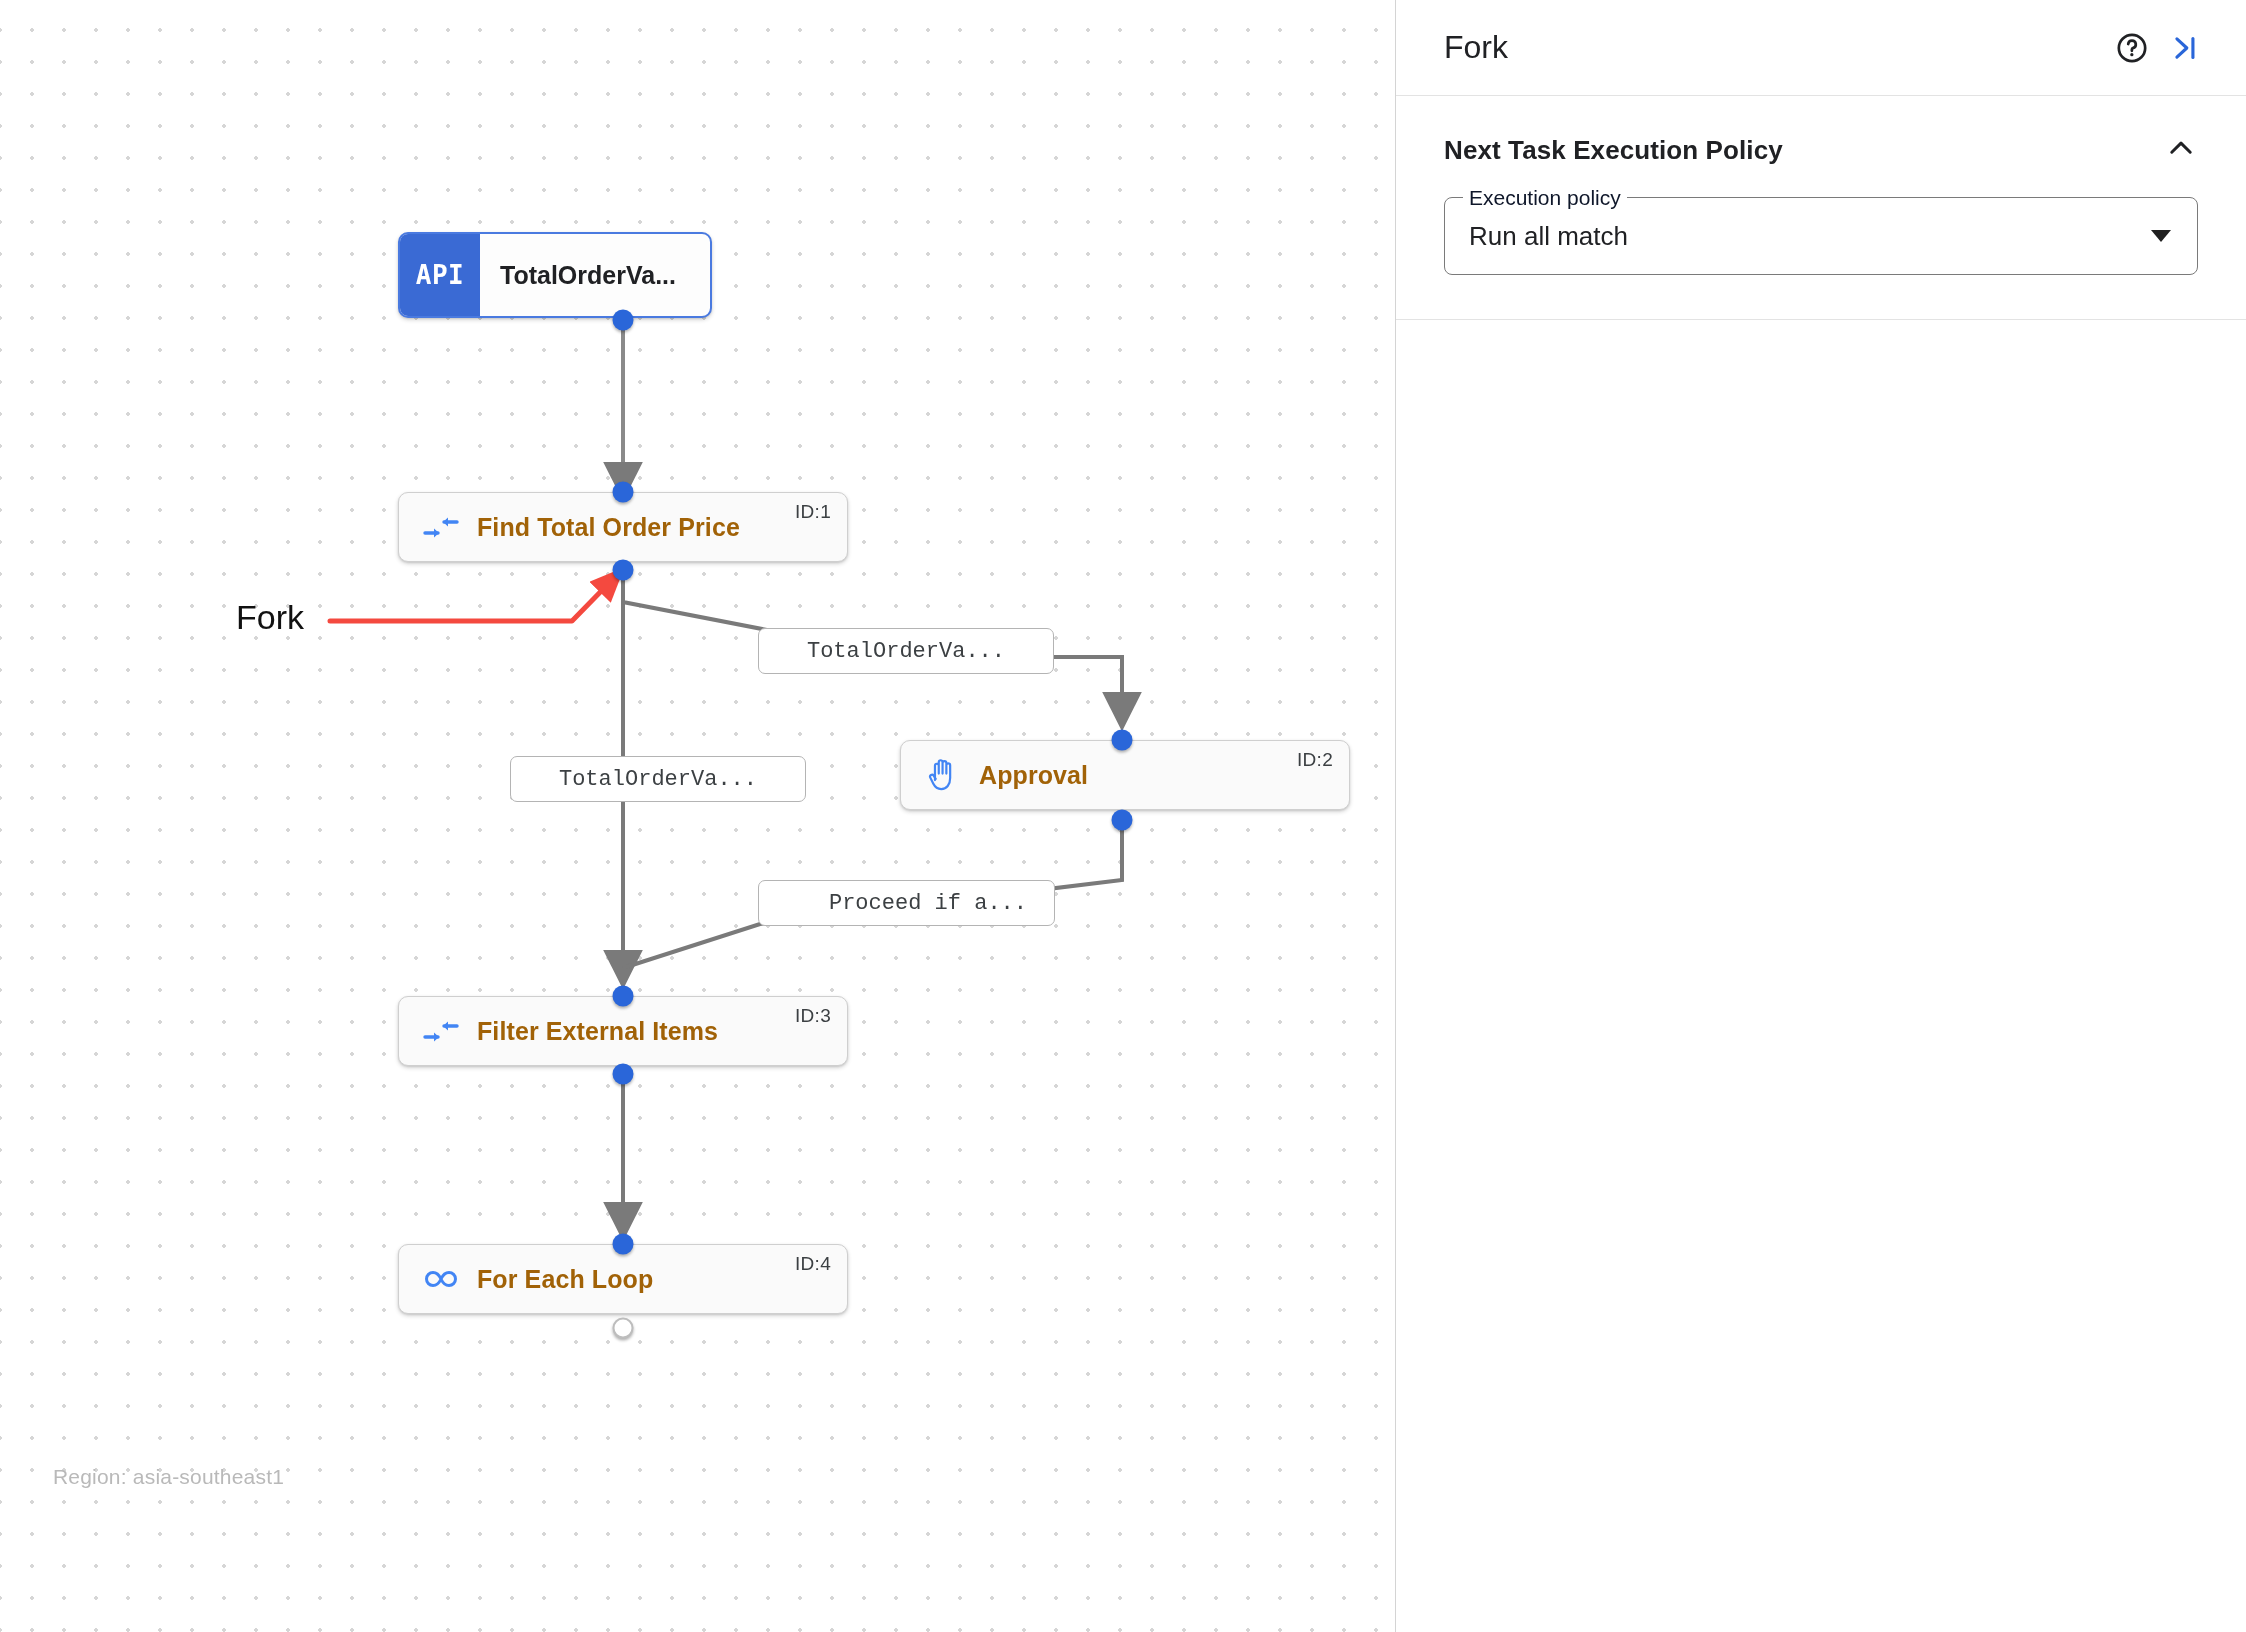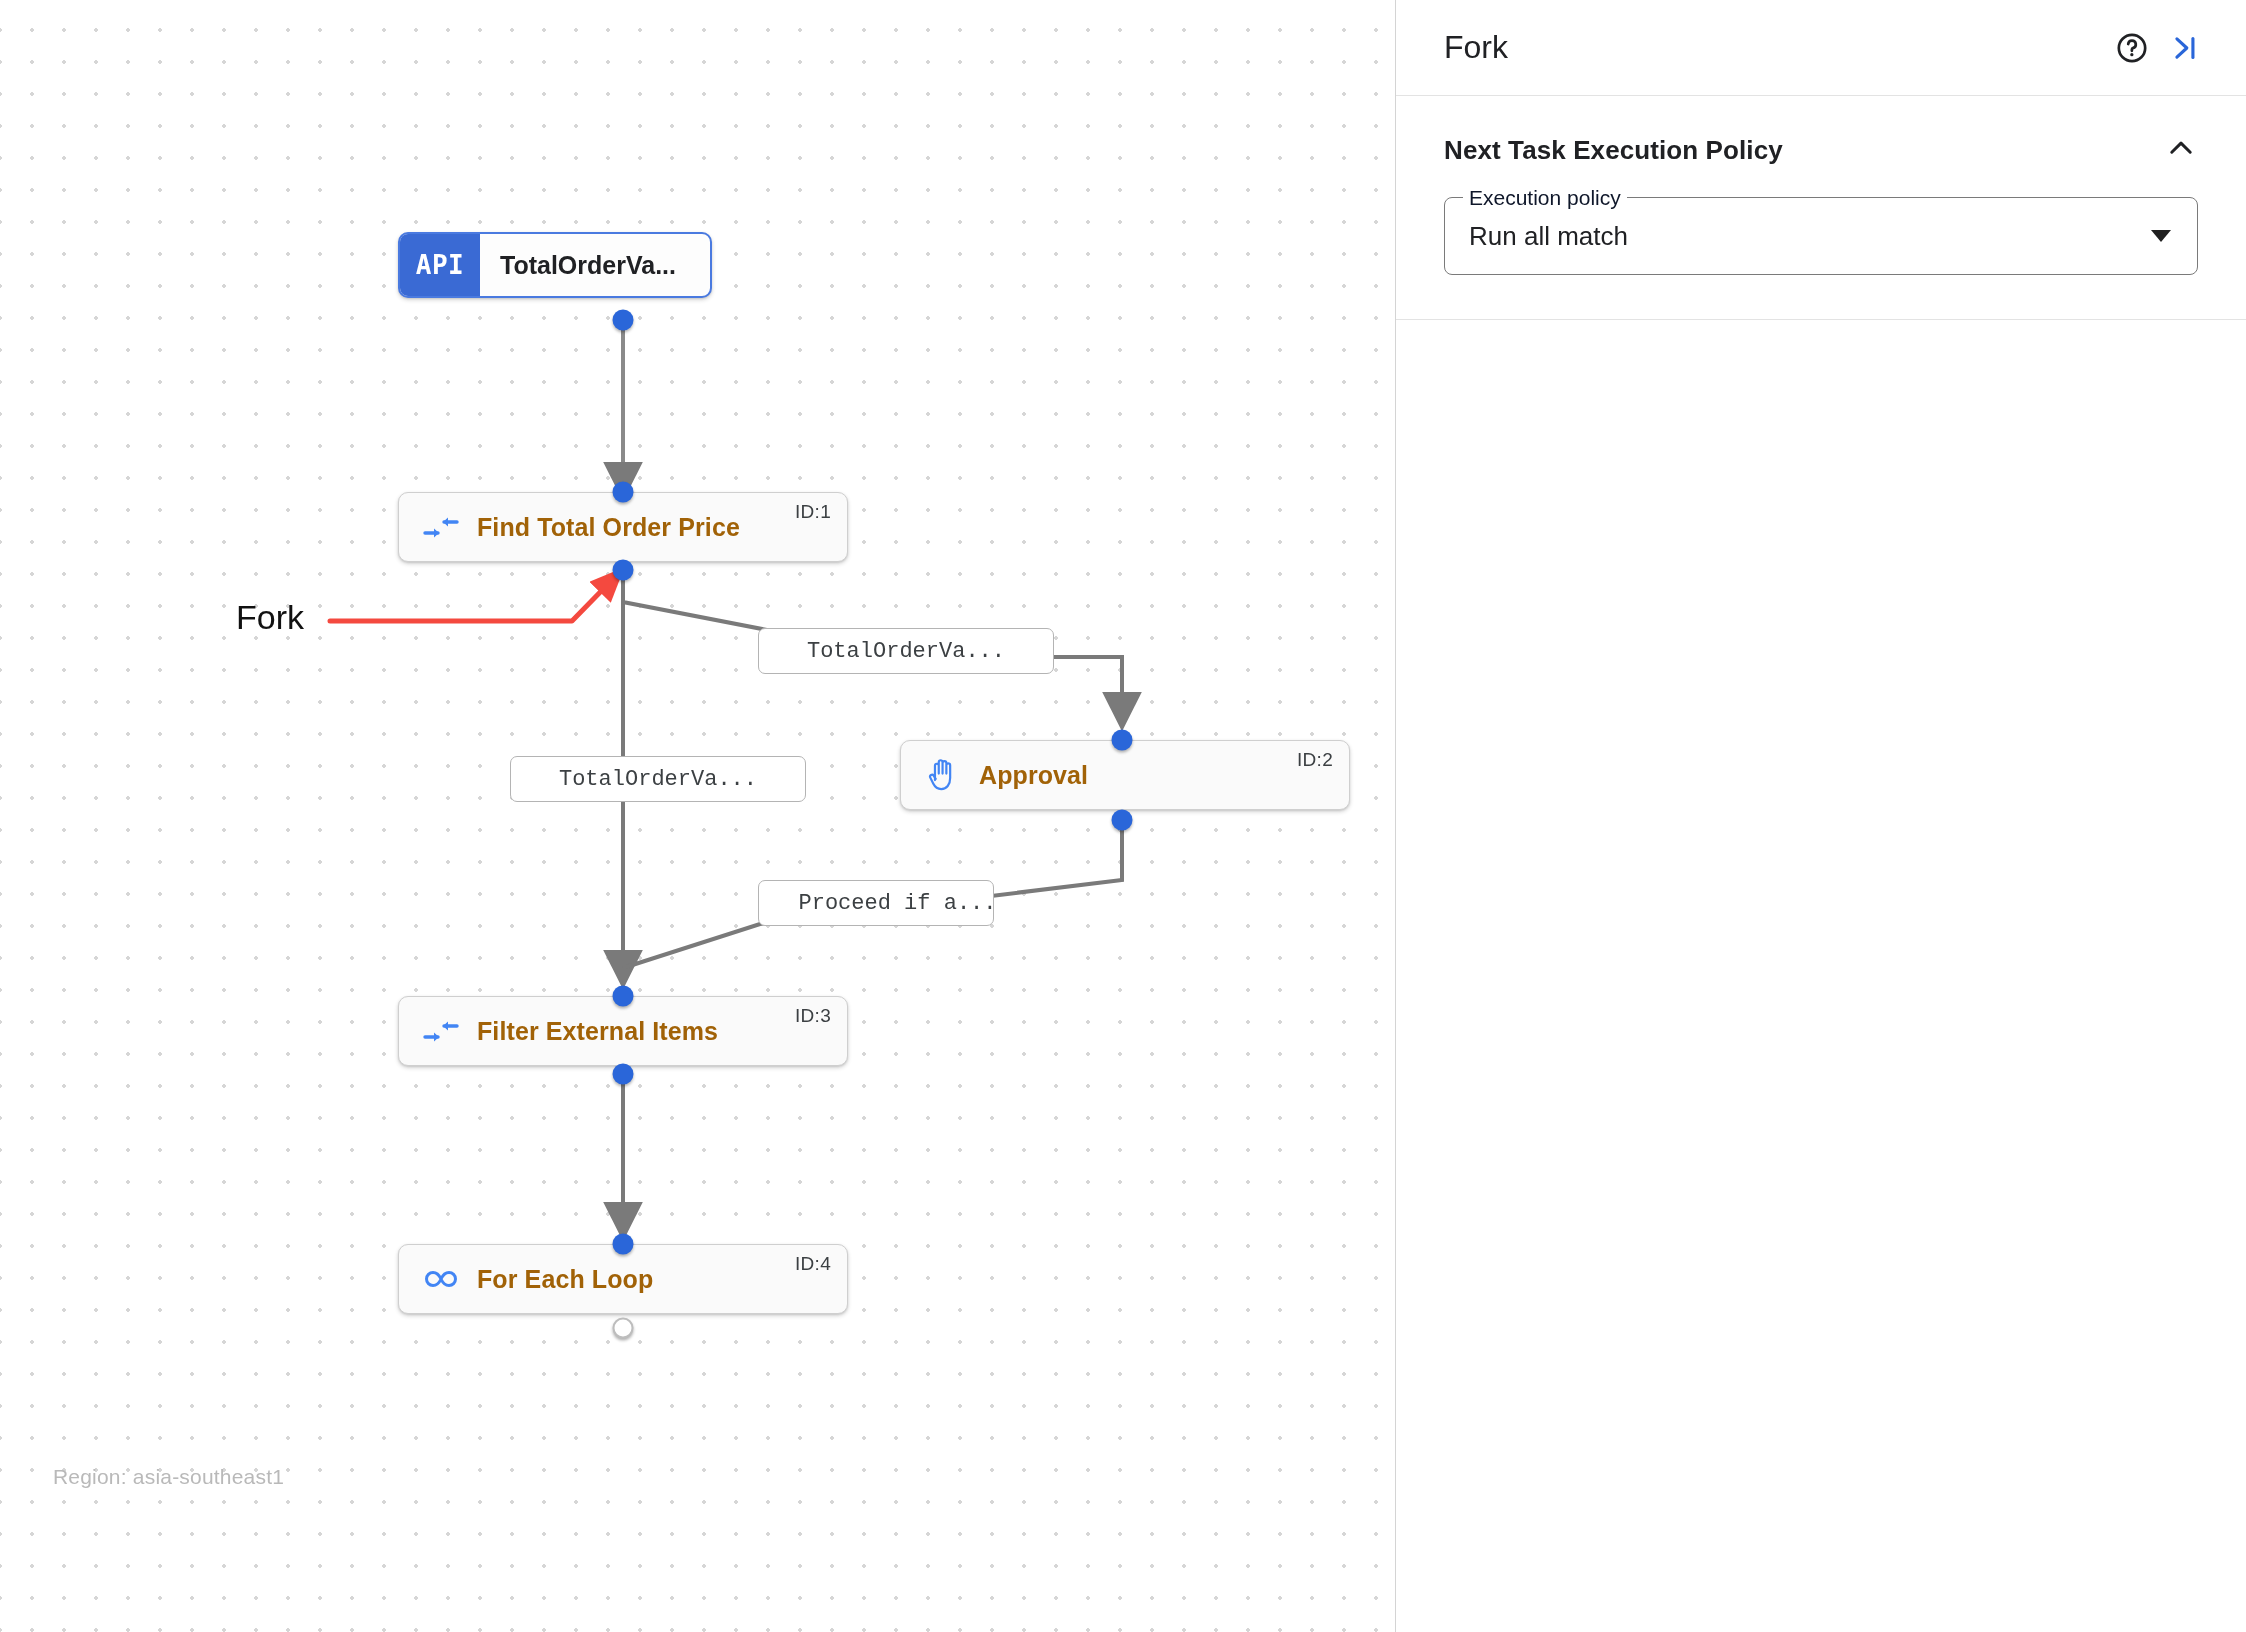--- a/index.html
+++ b/index.html
@@ -76,21 +76,21 @@
     justify-content: center;
     margin-left: 14px;
     margin-right: 8px;
   }
 
   
   #node-trigger {
     left: 398px;
     top: 232px;
     width: 314px;
-    height: 66px;
+    height: 86px;
     background: #fdfdfd;
     border: 2px solid #4a7ae0;
     padding: 0;
     overflow: hidden;
   }
   #node-trigger .api-badge {
     width: 80px;
     height: 100%;
     background: #3a6ad4;
     display: flex;
@@ -147,21 +147,21 @@
     justify-content: center;
     font-size: 22px;
     color: #3c4043;
     font-family: Liberation Mono, monospace;
     white-space: nowrap;
     z-index: 5;
     text-align: center;
   }
   #chip-top-right  { left: 758px; top: 628px;  width: 296px; height: 46px; }
   #chip-left       { left: 510px; top: 756px;  width: 296px; height: 46px; }
-  #chip-bottom     { left: 758px; top: 880px;  width: 236px; height: 46px; padding-left: 43px; }
+  #chip-bottom     { left: 758px; top: 880px;  width: 297px; height: 46px; padding-left: 43px; }
 
   
   #fork-annotation-label {
     position: absolute;
     left: 236px;
     top: 598px;
     font-size: 34px;
     color: #111111;
     font-family: "Liberation Sans", sans-serif;
     z-index: 9;

